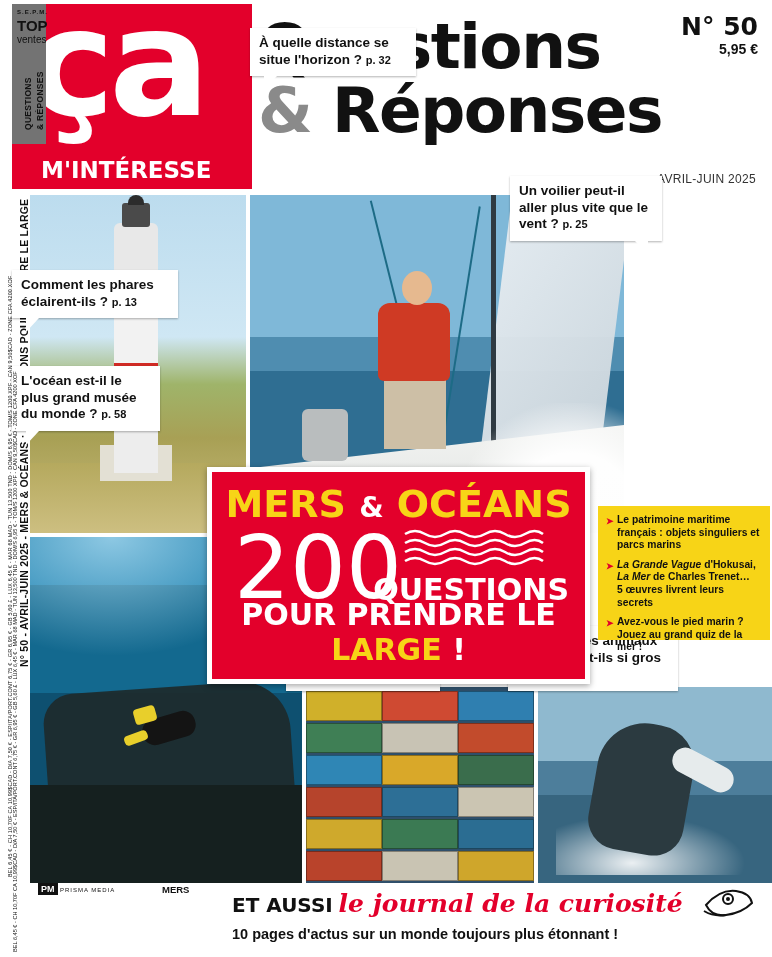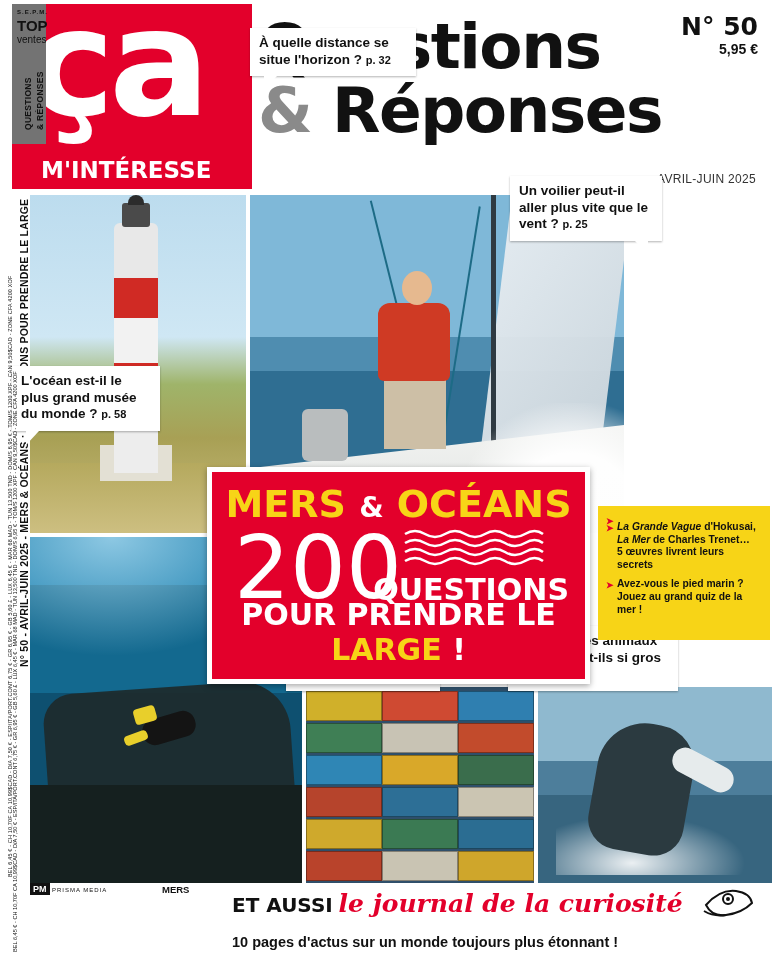--- a/index.html
+++ b/index.html
@@ -312,21 +312,21 @@
     background: #ffffff;
   }
   .barcode-box {
     position: absolute; left: 30px; top: 889px;
     width: 190px; height: 62px;
   }
   .pm-logo {
     position: absolute; left: 30px; top: 884px;
     font-size: 9px; color: #111; font-weight: bold;
   }
-  .pm-logo .pm { background: #111; color: #fff; padding: 1px 3px; font-size: 9px; }
+  .pm-logo .pm { background: #111; color: #fff; padding: 1px 3px; font-size: 9px; margin-left: 8px; }
   .pm-logo .pm-txt { letter-spacing: 1px; font-weight: normal; font-size: 6px; }
   .cppap {
     position: absolute; left: 162px; top: 884px;
     font-size: 9.5px; font-weight: bold; color: #111;
   }
   .ean-vert {
     position: absolute; left: 2px; top: 892px; width: 20px; height: 62px;
   }
   .ean-vert span {
     position: absolute; transform: rotate(-90deg); transform-origin: left top;
@@ -341,21 +341,21 @@
   }
   .fr-line1 .etaussi { font-family: "DejaVu Sans", sans-serif; font-size: 20px; }
   .fr-line1 .journal {
     font-family: "DejaVu Serif", serif;
     font-style: italic;
     color: #e3002b;
     font-size: 25px;
     font-weight: bold;
   }
   .fr-line2 {
-    margin-top: 16px;
+    margin-top: 8px;
     font-size: 14.5px; font-weight: bold; color: #111;
   }
   .eye-icon { position: absolute; right: 6px; top: -4px; }
 </style>
 </head>
 <body>
 
 <div class="cover">
 
   <div class="masthead">
@@ -470,20 +470,25 @@
     <span class="pg">p. 32</span>
     <span class="tail tail-bl"></span>
   </div>
 
   <div class="callout c-voilier">
     <span>Un voilier peut-il aller plus vite que le vent ?</span>
     <span class="pg">p. 25</span>
     <span class="tail tail-br"></span>
   </div>
 
+  <div class="callout c-phares">
+    <span>Comment les phares éclairent-ils ?</span>
+    <span class="pg">p. 13</span>
+    <span class="tail tail-bl"></span>
+  </div>
 
   <div class="callout c-ocean">
     <span>L'océan est-il le plus grand musée du monde ?</span>
     <span class="pg">p. 58</span>
     <span class="tail tail-bl"></span>
   </div>
 
   <div class="callout c-cont">
     <span>Combien de conteneurs tombent en mer ?</span>
     <span class="pg">p. 32</span>
@@ -513,20 +518,21 @@
     </svg>
     <div class="cb-questions">QUESTIONS</div>
     <div class="cb-bottom">
       <span>POUR PRENDRE LE </span><span class="large">LARGE</span><span> !</span>
     </div>
   </div>
 
   <div class="yellow-box">
     <div class="yb-item">
       <span class="arrow">➤</span>
+      <span>Le patrimoine maritime français : objets singuliers et parcs marins</span>
     </div>
     <div class="yb-item">
       <span class="arrow">➤</span>
       <em>La Grande Vague</em><span> d'Hokusai,</span>
       <em>La Mer</em><span> de Charles Trenet…</span>
       <span style="display:block">5 œuvres livrent leurs secrets</span>
     </div>
     <div class="yb-item">
       <span class="arrow">➤</span>
       <span>Avez-vous le pied marin ? Jouez au grand quiz de la mer !</span>

